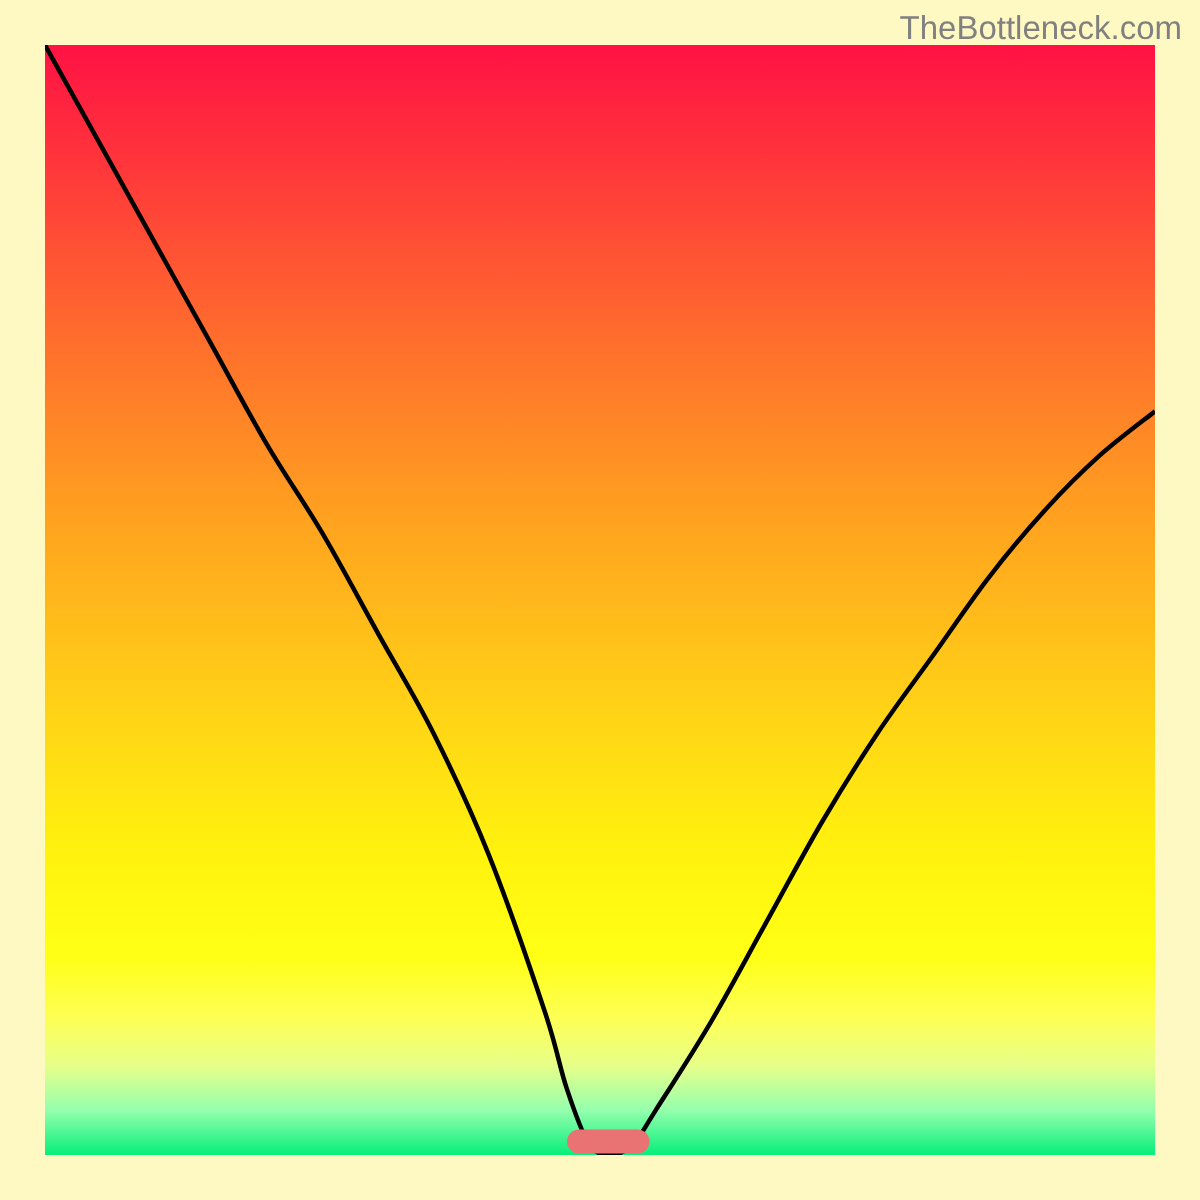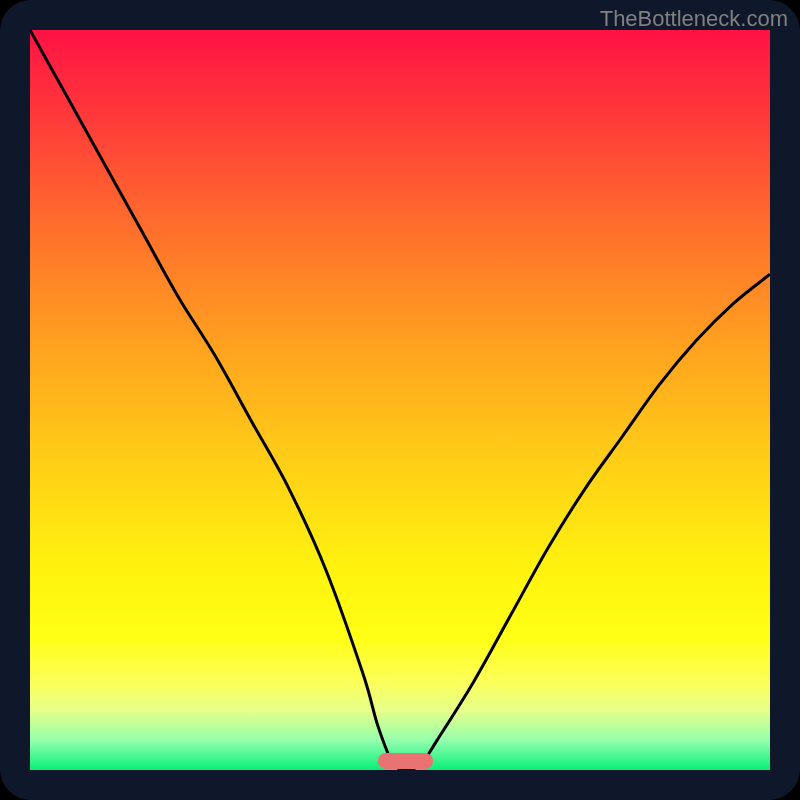--- a/index.html
+++ b/index.html
@@ -1,22 +1,21 @@
 <!DOCTYPE html>
 <html><head>
 <meta charset="utf-8">
 <style>
   * { margin: 0; padding: 0; box-sizing: border-box; }
   html, body { width: 800px; height: 800px; overflow: hidden; background: #000; }
   .container {
     width: 800px;
     height: 800px;
-    background: #0f172a;
+    background: #fef9c3;
     position: relative;
-    border-radius: 31px;
   }
   .attribution {
     position: absolute;
     top: 6px;
     right: 12px;
     font-family: Arial, Helvetica, sans-serif;
     font-size: 22px;
     color: #808080;
     z-index: 3;
   }

